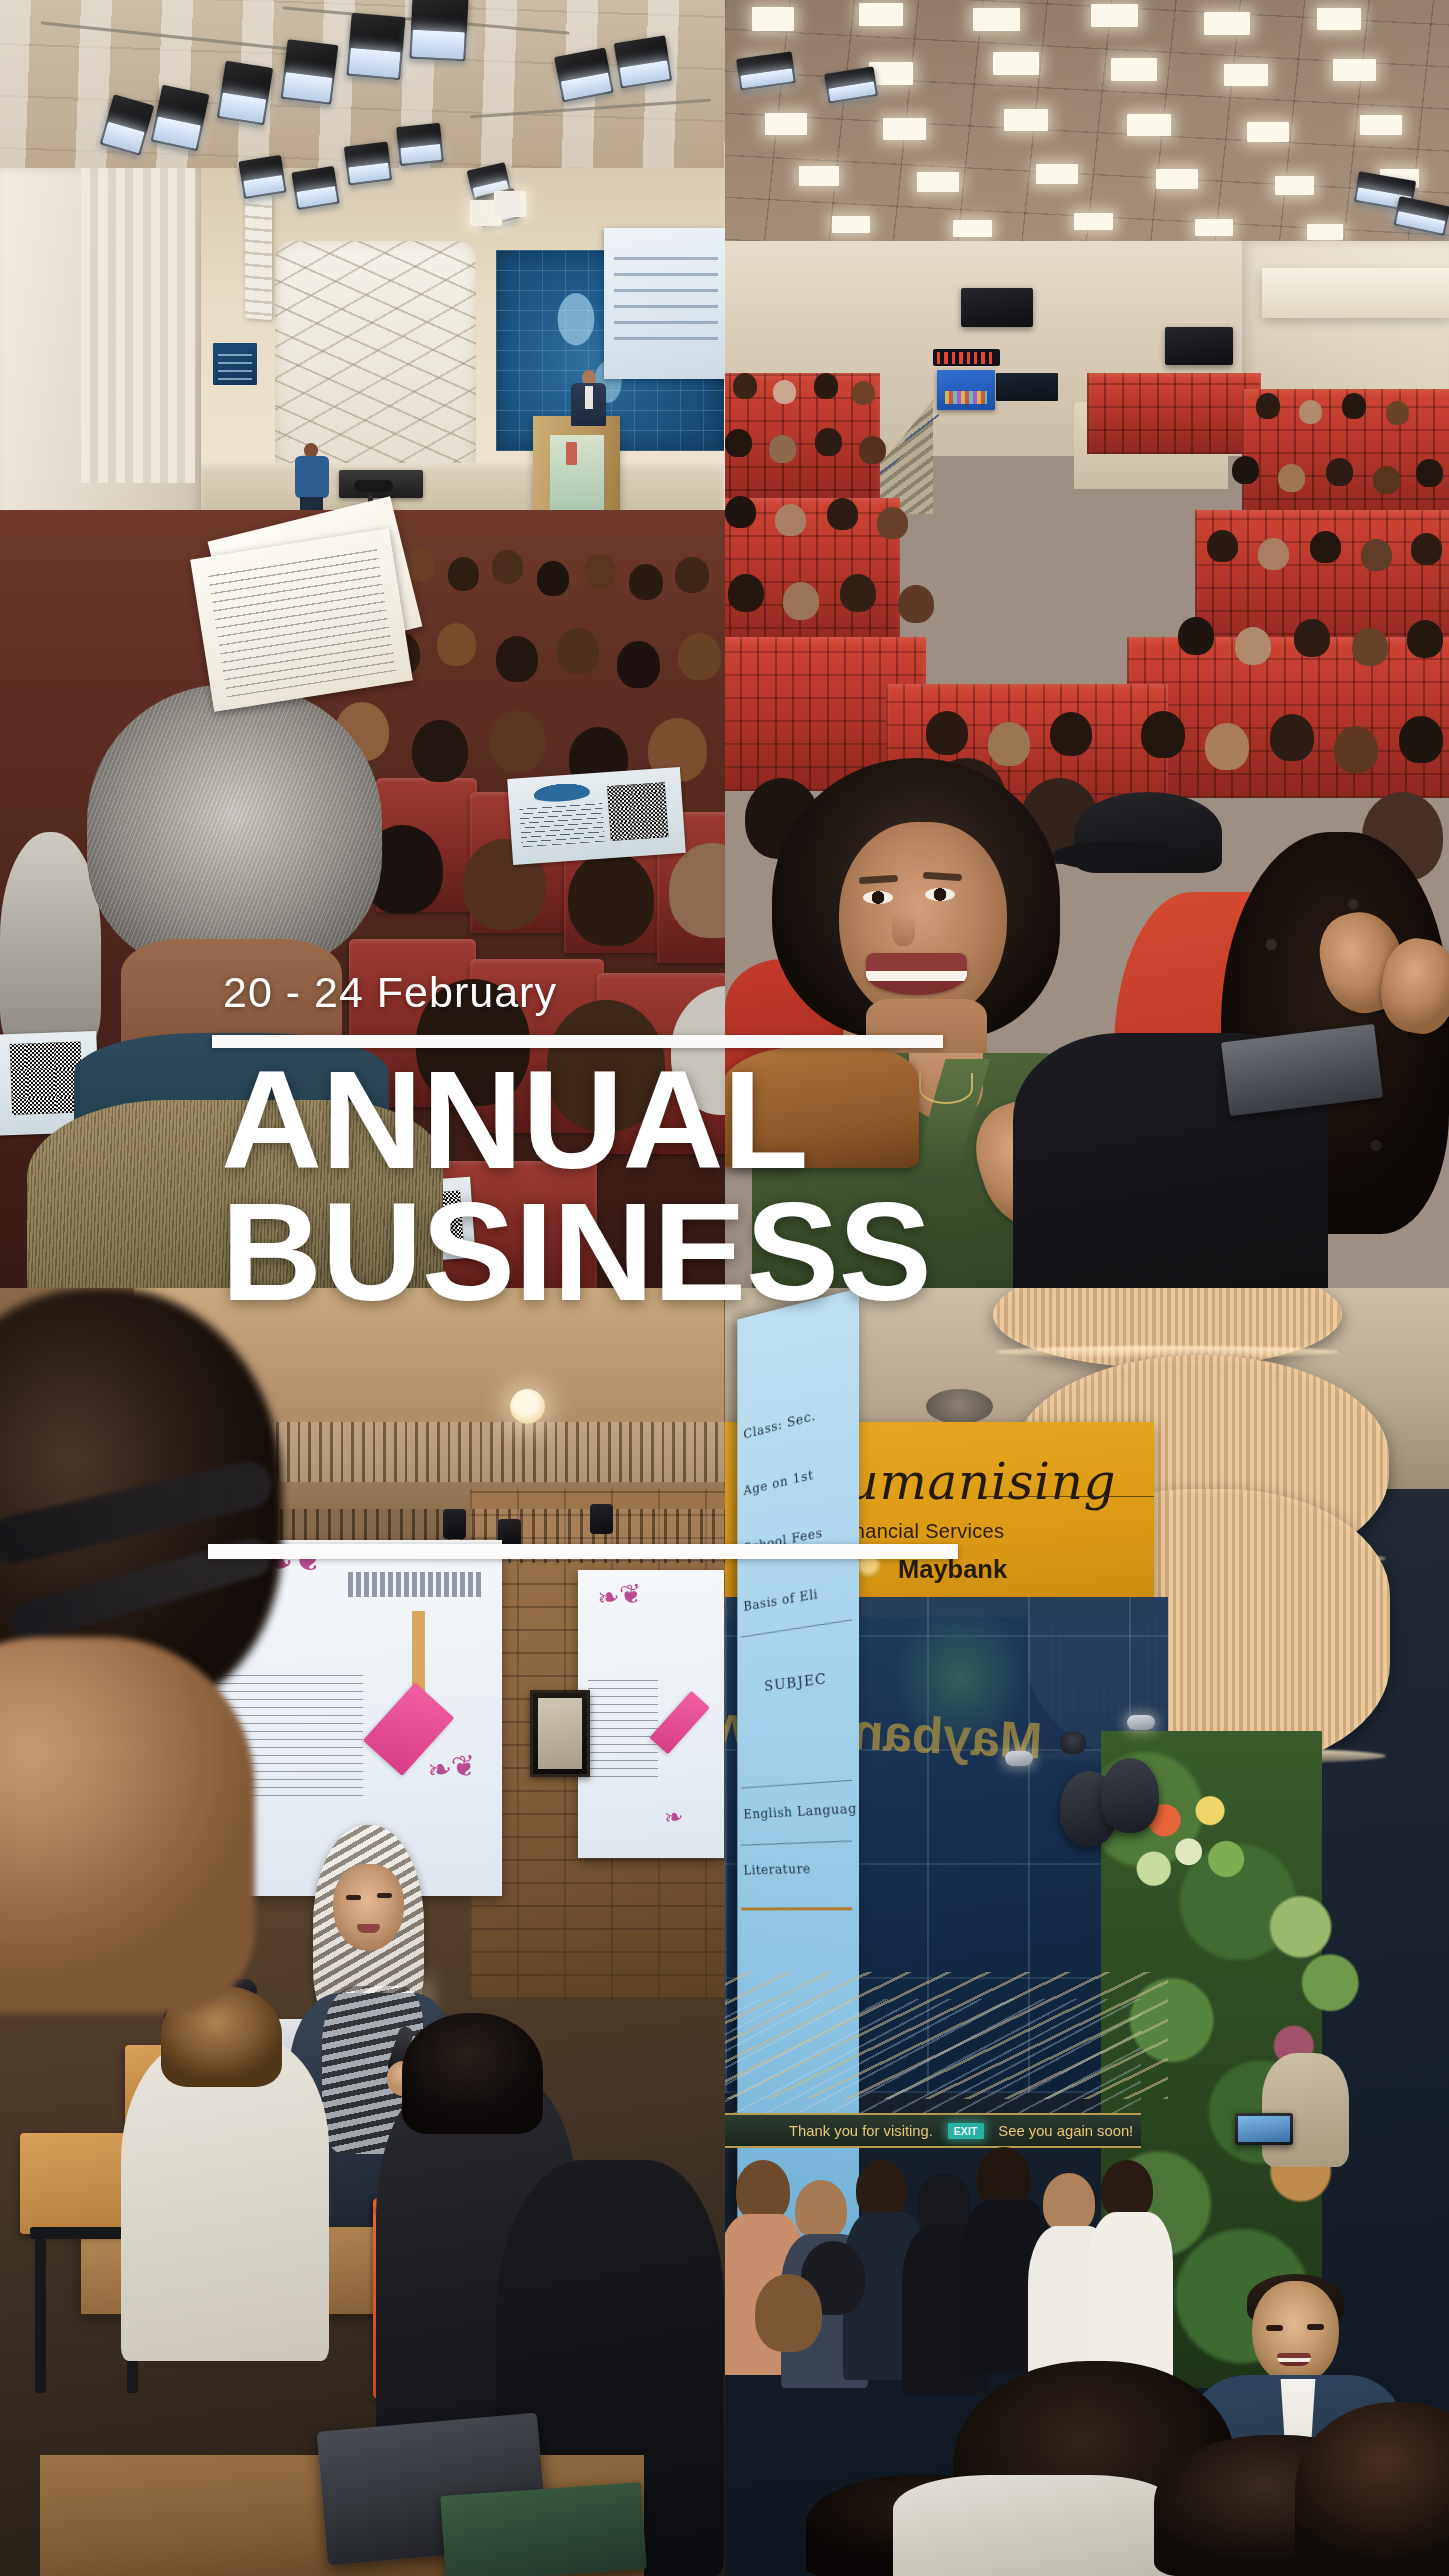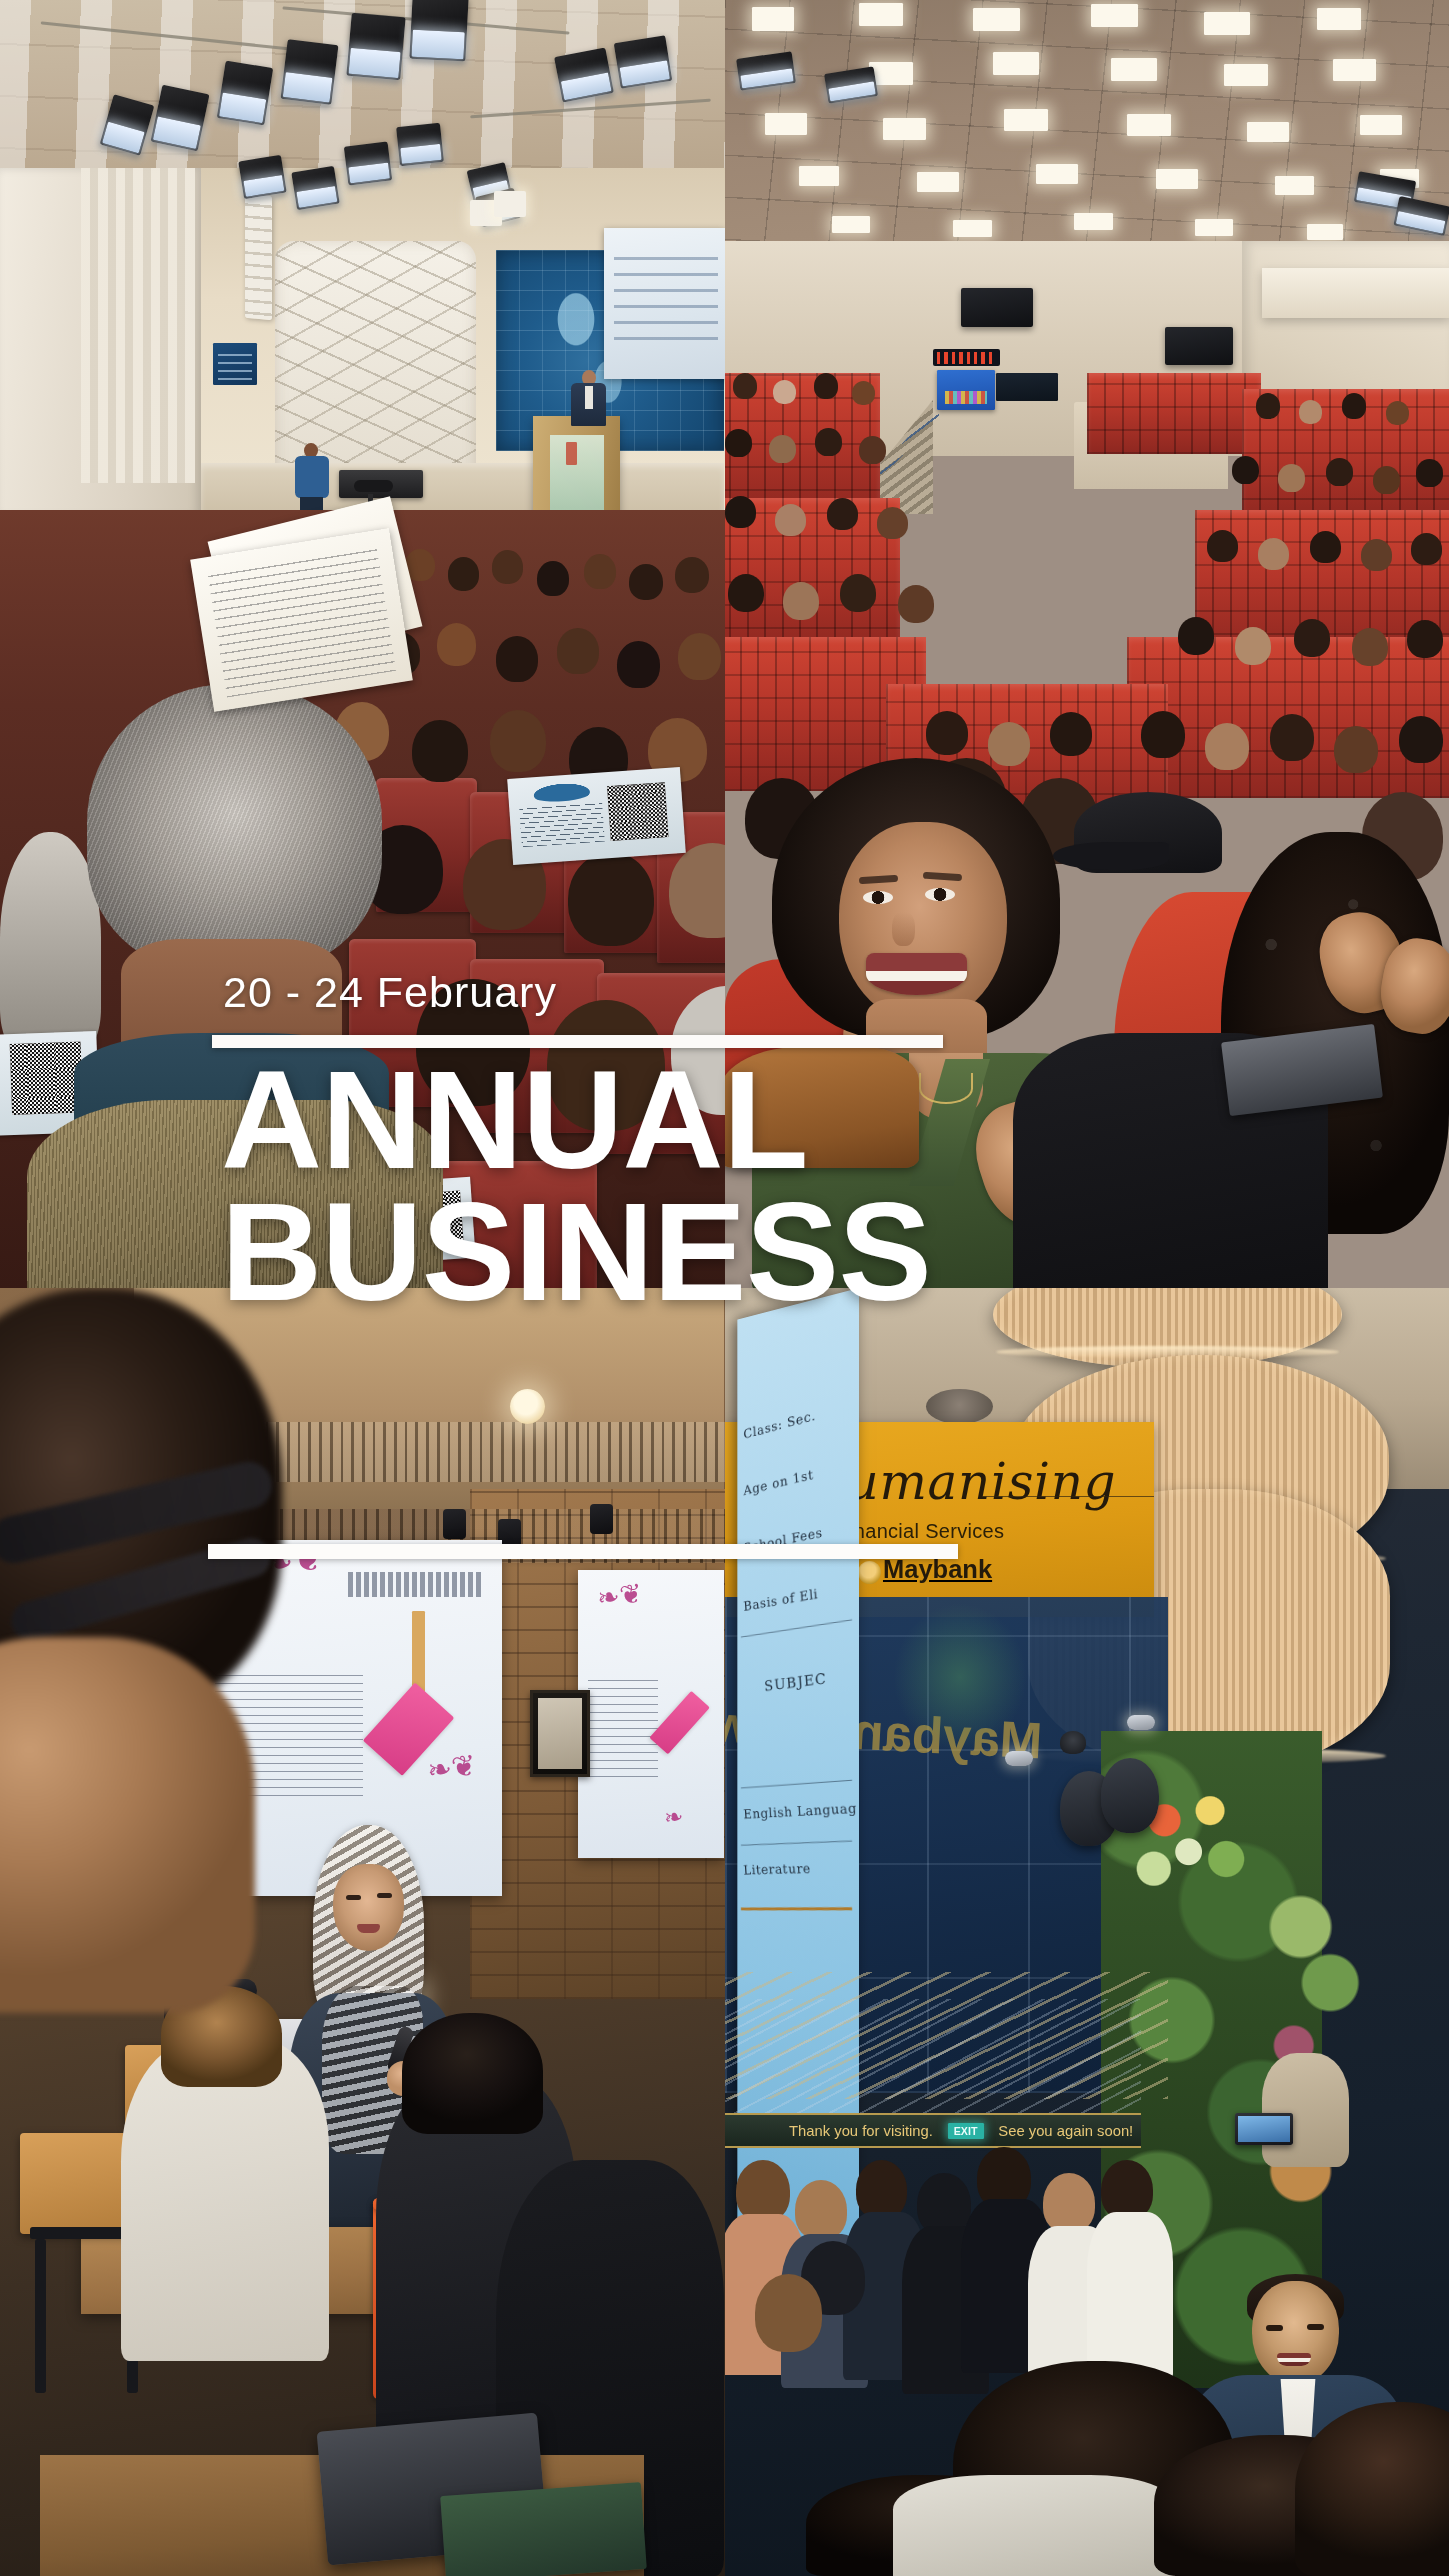--- a/index.html
+++ b/index.html
@@ -693,21 +693,21 @@
   .br-banner .hum{
     position:absolute; left:18%; top:16%; font-size:50px; color:#241a0b;
     font-family:"DejaVu Serif", serif; font-style:italic; letter-spacing:0.7px;
     white-space:nowrap;
   }
   .br-banner .fin{
     position:absolute; left:26%; top:50%; font-size:20px; color:#2b2009;
     letter-spacing:0.3px; white-space:nowrap;
   }
   .br-banner .mb-wrap{
-    position:absolute; left:31%; top:68%; display:flex; align-items:flex-end; gap:2px;text-decoration:underline;
+    position:absolute; left:31%; top:68%; display:flex; align-items:flex-start; gap:17px;
   }
   .br-banner .mb-logo{
     width:23px; height:23px; border-radius:50%;
     background:radial-gradient(circle at 45% 40%, #f4cf7a 0 40%, #c89b2c 70%, #8e6b10 100%);
   }
   .br-banner .mb-name{ font-size:25.5px; font-weight:bold; color:#241a0b; }
   .br-banner .rule{
     position:absolute; left:60%; top:38%; width:40%; height:1.3px; background:#33270f; opacity:.7;
   }
   .br-glass{

